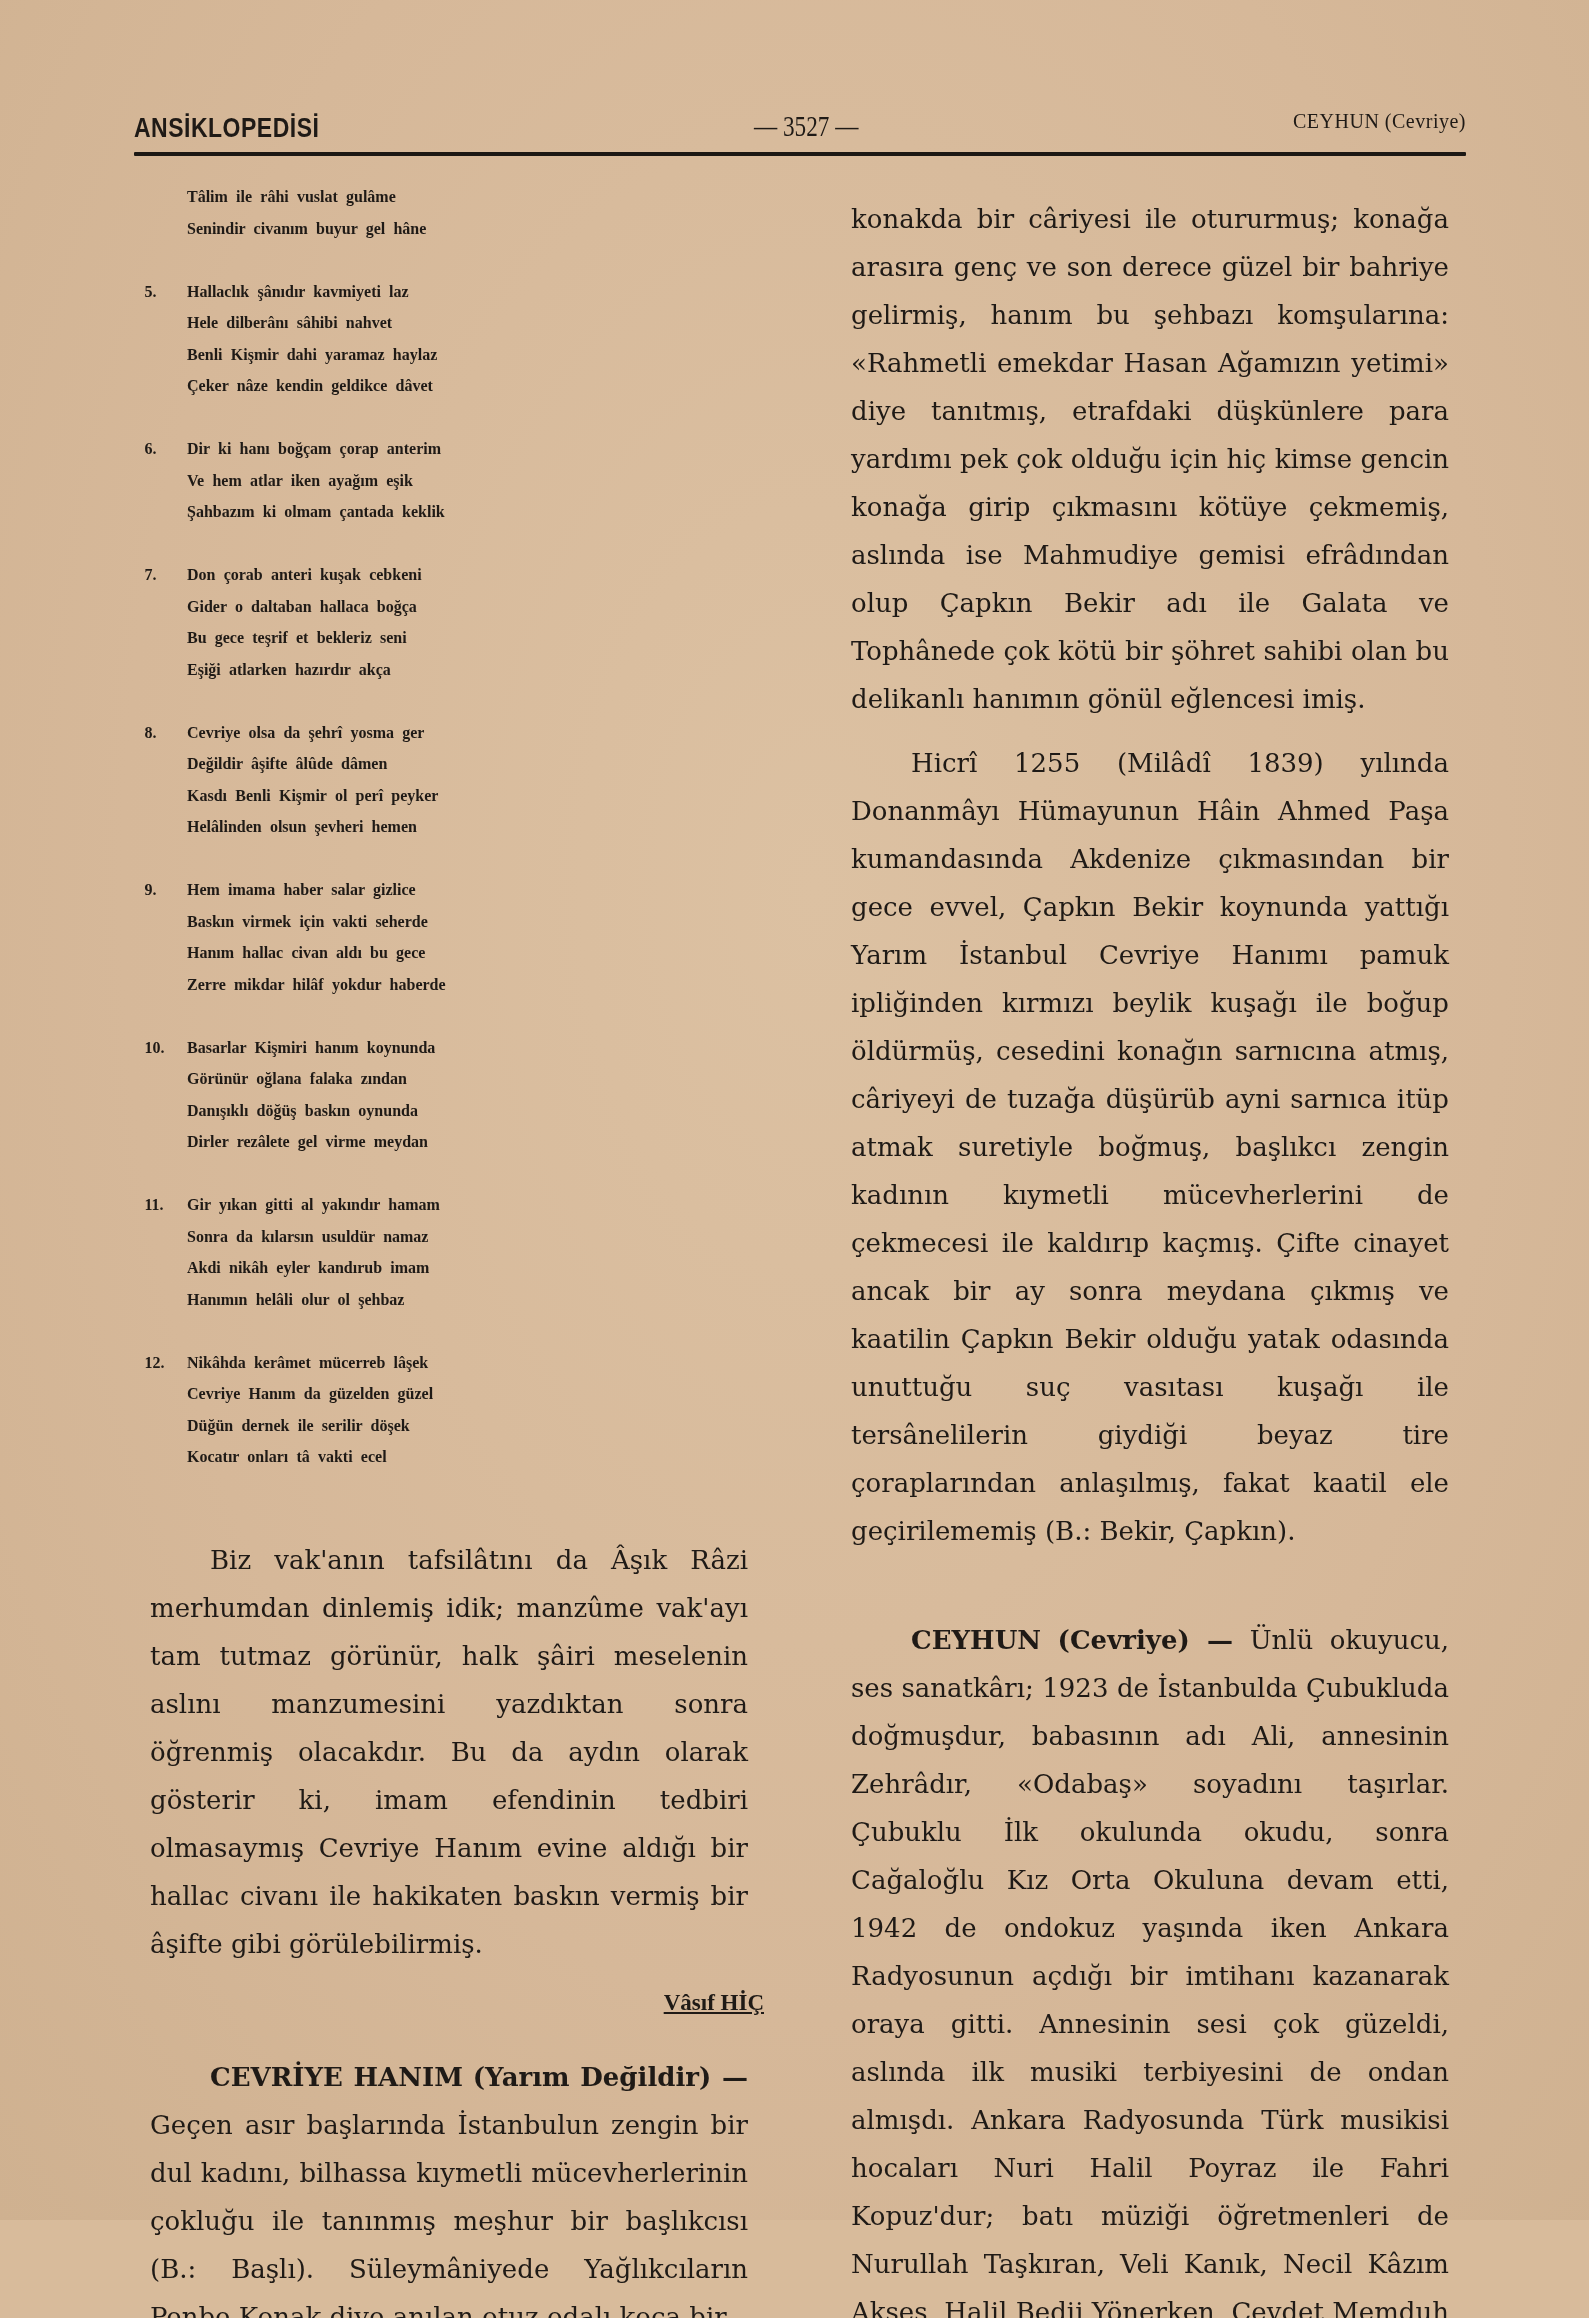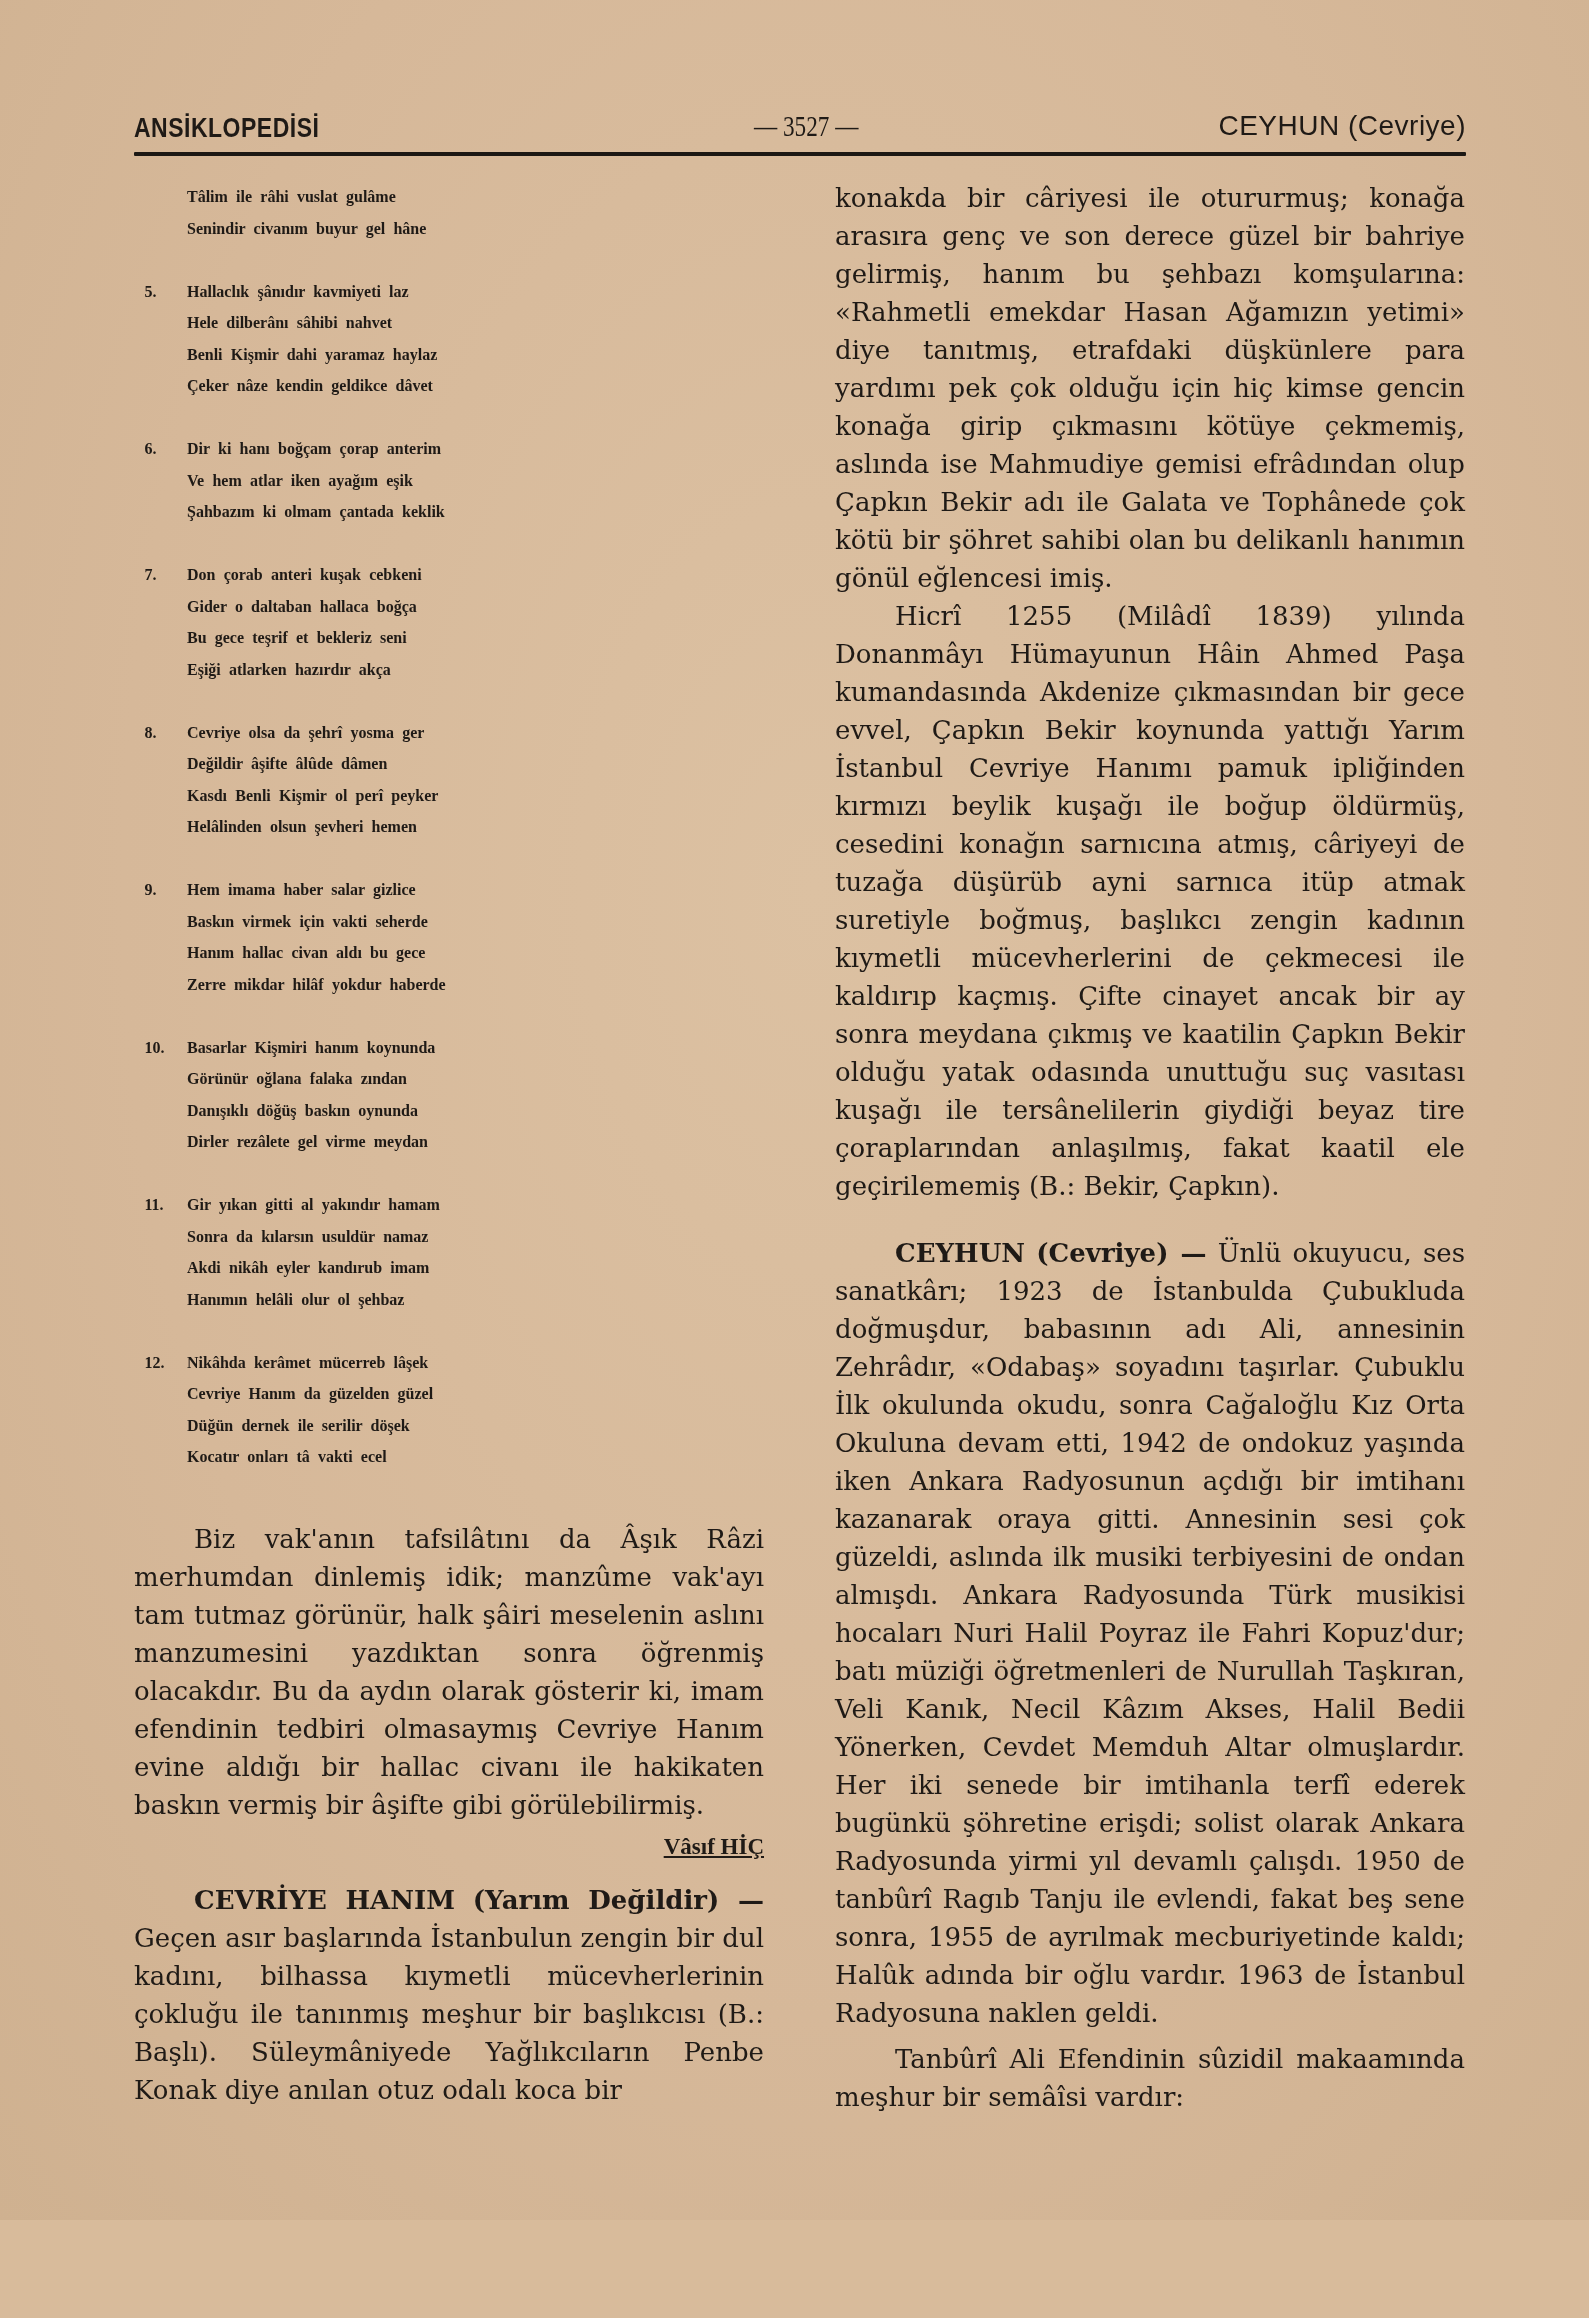--- a/index.html
+++ b/index.html
@@ -43,22 +43,22 @@
       position: absolute;
       left: 620px; top: 2.1px;
       font-family: "Liberation Serif", serif;
       font-size: 29px;
       transform: scaleX(0.8);
       transform-origin: left;
     }
     .hdr-right {
       position: absolute;
       right: 0; top: 2.1px;
-      font-family: Liberation Sans, sans-serif;
-      font-size: 28px;
+      font-family: Liberation Serif, serif;
+      font-size: 20px;
       letter-spacing: 0.5px;
     }
     .header-rule {
       position: absolute;
       left: 134px;
       top: 152px;
       width: 1332px;
       height: 4.2px;
       background: #1c1814;
       border-radius: 1.1px;
@@ -93,23 +93,23 @@
       padding-left: 10.5px;
       box-sizing: border-box;
     }
     .verse-text {
       word-spacing: 4.2px;
     }
     
     .prose {
       font-family: "DejaVu Serif", serif;
       font-size: 26px;
-      line-height: 38px;
+      line-height: 48px;
       text-align: justify;
-      margin: 0;
+      margin: 16px;
     }
     .prose .indent {
       display: inline-block;
       width: 60px;
     }
     .signature {
       text-align: right;
       font-family: "Liberation Serif", serif;
       font-weight: bold;
       font-size: 23px;

